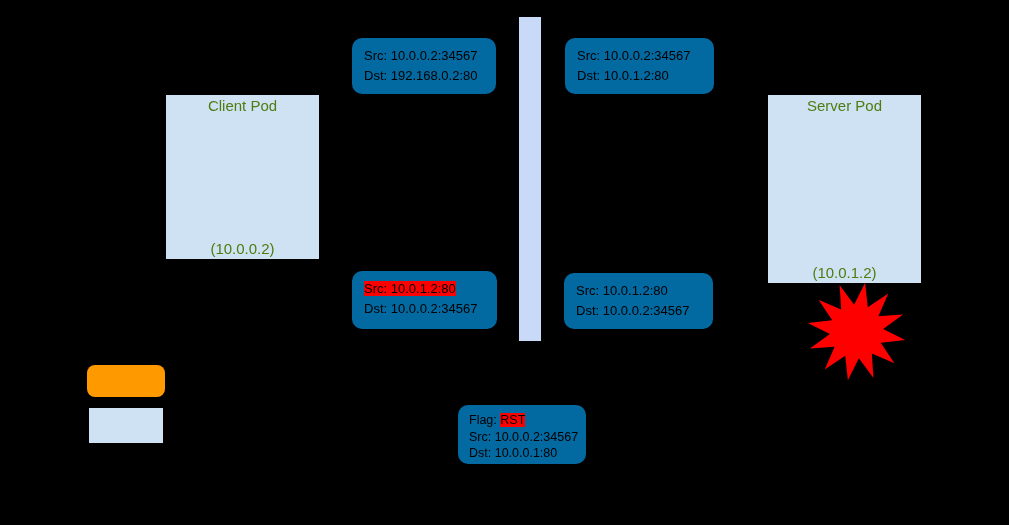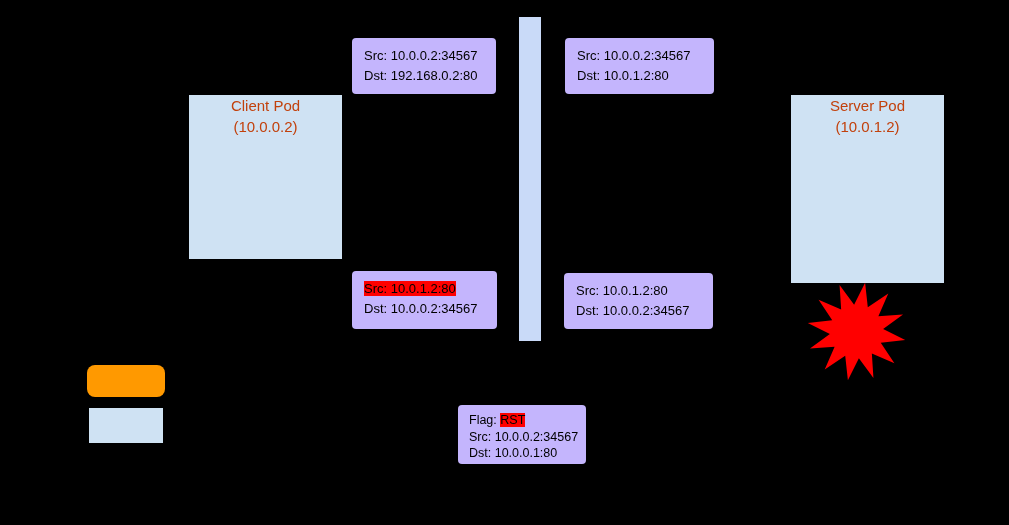--- a/index.html
+++ b/index.html
@@ -17,40 +17,39 @@
     color: #000000;
   }
   .abs { position: absolute; }
 
   
   .pod {
     background: #cfe2f3;
     display: flex;
     flex-direction: column;
     align-items: center;
-    justify-content: flex-start;
+    justify-content: space-between;
     text-align: center;
     font-size: 15px;
     line-height: 1.4;
-    color: #c2410c;
-    margin-left: 23px;
+    color: #4d7c0f;
   }
   #client-pod { left: 166px; top: 95px; width: 153px; height: 164px; }
   #server-pod { left: 768px; top: 95px; width: 153px; height: 188px; }
 
   
   #middle-bar {
     left: 519px; top: 17px; width: 22px; height: 324px;
     background: #c9daf8;
   }
 
   
   .packet {
-    background: #c4b5fd;
-    border-radius: 4px;
+    background: #0369a1;
+    border-radius: 10px;
     padding: 8px 12px;
     font-size: 13px;
     line-height: 20px;
     color: #000;
     box-sizing: border-box;
   }
   .packet .line { display: block; white-space: nowrap; }
   .hl { background: #ff0000; }
 
   #pkt-top-left     { left: 352px; top: 38px;  width: 144px; height: 56px; }

